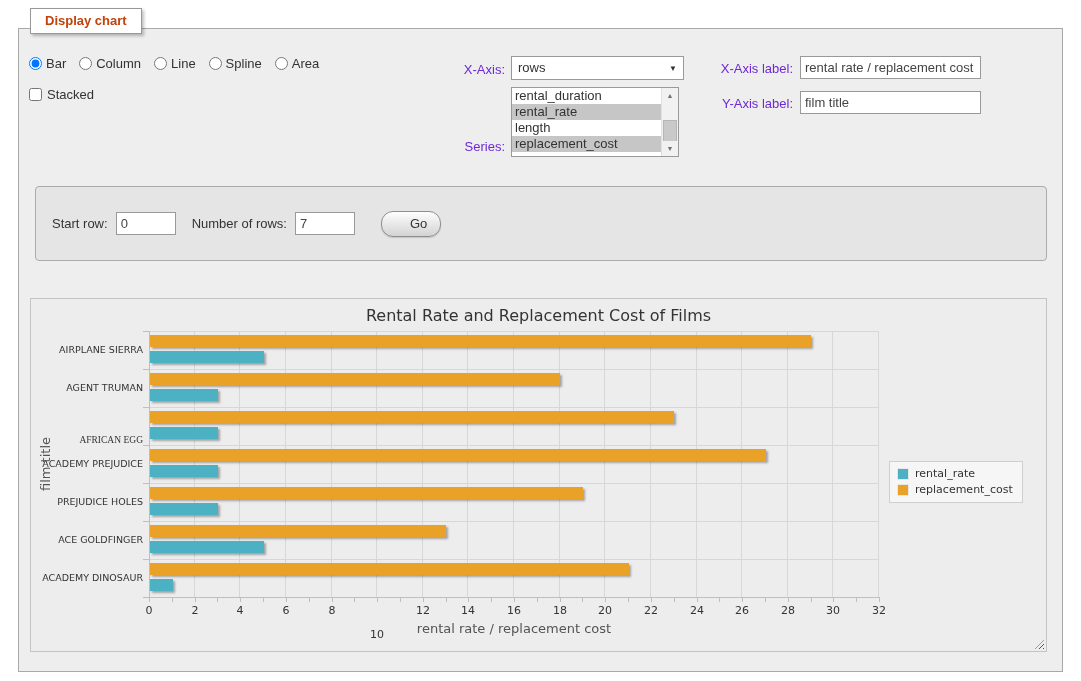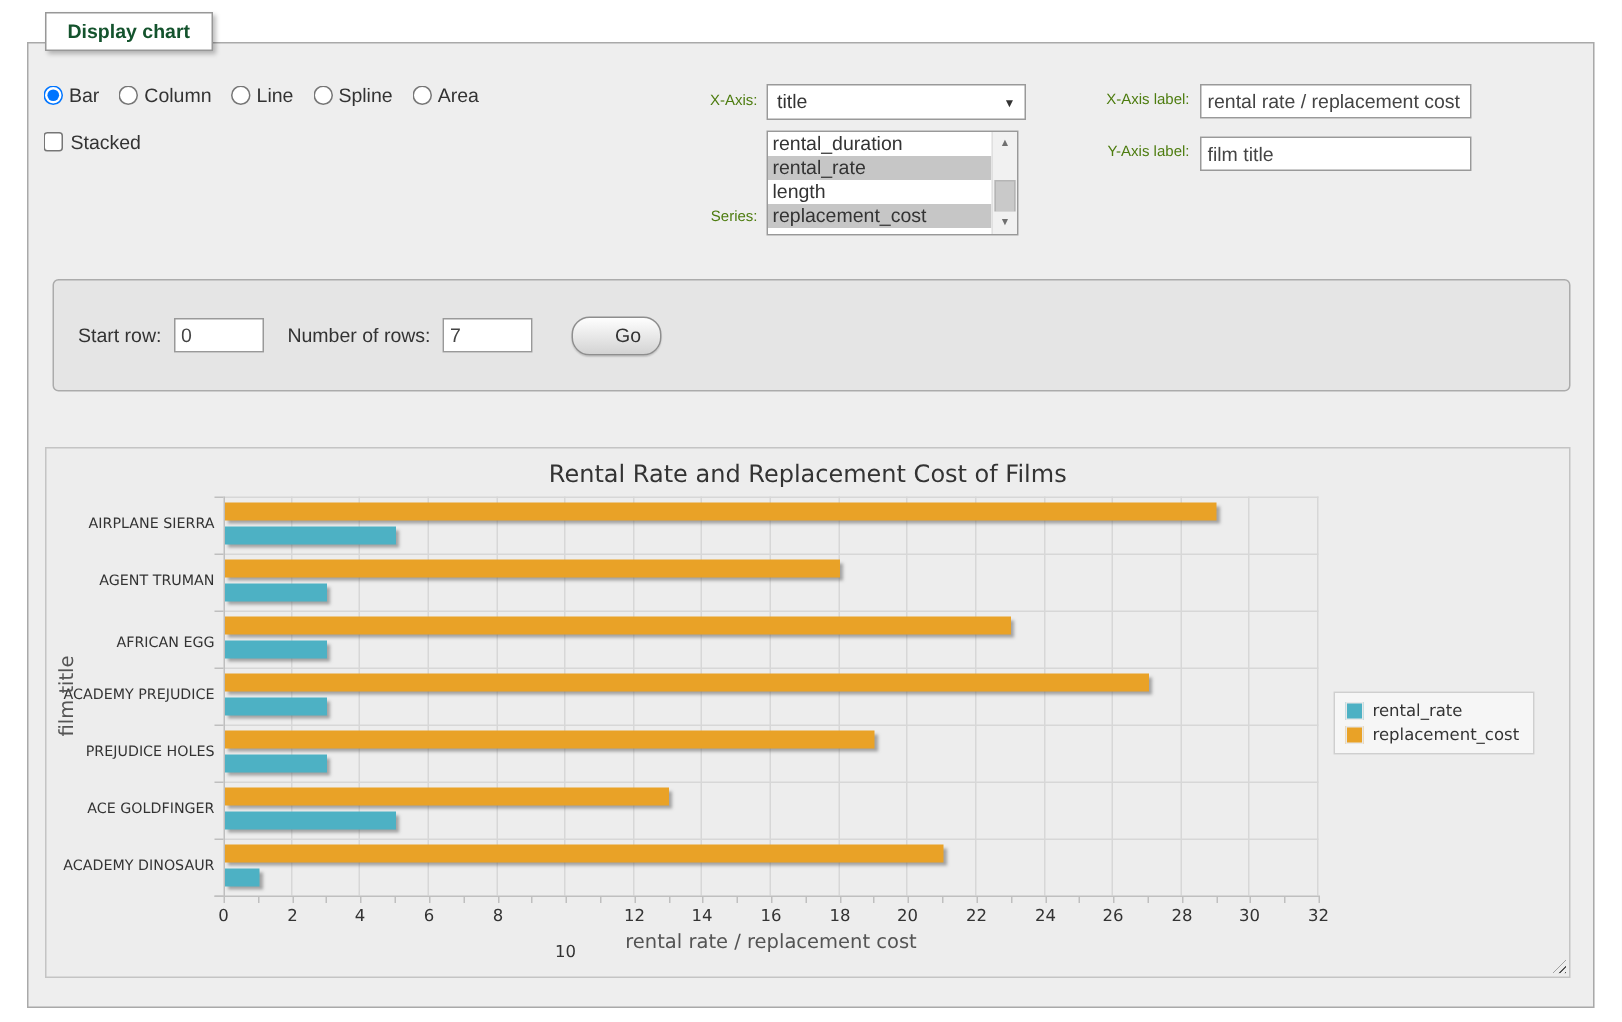--- a/index.html
+++ b/index.html
@@ -4,24 +4,24 @@
 <style>
   * { box-sizing: border-box; margin: 0; padding: 0; }
   html,body { width:1081px; height:681px; background:#fff; overflow:hidden;
               font-family:"Liberation Sans", sans-serif; }
   .page { position:relative; width:1081px; height:681px; background:#fff; }
 
   .fieldset { position:absolute; left:18px; top:28px; width:1045px; height:644px;
               background:#eeeeee; border:1px solid #a9a9a9; }
   .legend-tab { position:absolute; left:30px; top:8px; z-index:3; background:#ffffff;
                 border:1px solid #989898; padding:4px 14px 5px 14px;
-                font-size:13px; font-weight:bold; color:#14532d;
+                font-size:13px; font-weight:bold; color:#c2410c;
                 box-shadow:2px 2px 3px rgba(0,0,0,0.25); }
 
-  .lbl { position:absolute; font-size:10px; color:#4d7c0f; white-space:nowrap; }
+  .lbl { position:absolute; font-size:13px; color:#6d28d9; white-space:nowrap; }
   .rlbl { text-align:right; }
 
   .radio-row { position:absolute; left:29px; top:56px; display:flex; gap:13px;
                align-items:center; font-size:13px; color:#333; z-index:2; }
   .radio-row label { display:flex; align-items:center; gap:4px; cursor:default; }
 
   .check-row { position:absolute; left:29px; top:87px; display:flex; gap:5px;
                align-items:center; font-size:13px; color:#333; }
 
   input[type=text] { border:1px solid #999; background:#fff; font-size:13px;
@@ -123,21 +123,21 @@
     </div>
 
   <label class="check-row">
     <input type="checkbox" style="">
     <span>Stacked</span>
   </label>
 
 
   <div class="lbl rlbl" style="left:455px;top:62px;width:50px;">X-Axis:</div>
   <div class="selectbox">
-    <span>title</span>
+    <span>rows</span>
     <span class="arrow">▼</span>
   </div>
 
   <div class="lbl rlbl" style="left:455px;top:139px;width:50px;text-align:right;">Series:</div>
   <div class="listbox">
     <div id="series-options">
         <div class="list-item">rental_duration</div>
         <div class="list-item selected">rental_rate</div>
         <div class="list-item">length</div>
         <div class="list-item selected">replacement_cost</div>
@@ -250,21 +250,21 @@
         <div class="xtick-label" style="left: 593px;">26</div>
         <div class="xtick-label" style="left: 639px;">28</div>
         <div class="xtick-label" style="left: 684px;">30</div>
         <div class="xtick-label" style="left: 730px;">32</div>
         <div class="cat-label" style="top: 13px;">AIRPLANE SIERRA</div>
         <div class="bar" style="top: 4px; width: 661px; background: rgb(233, 162, 39);"></div>
         <div class="bar" style="top: 20px; width: 114px; background: rgb(77, 177, 196);"></div>
         <div class="cat-label" style="top: 51px;">AGENT TRUMAN</div>
         <div class="bar" style="top: 42px; width: 410px; background: rgb(233, 162, 39);"></div>
         <div class="bar" style="top: 58px; width: 68px; background: rgb(77, 177, 196);"></div>
-        <div class="cat-label" style="top: 92px;">AFRICAN EGG</div>
+        <div class="cat-label" style="top: 104px; font-family: Liberation Serif, serif;">AFRICAN EGG</div>
         <div class="bar" style="top: 80px; width: 524px; background: rgb(233, 162, 39);"></div>
         <div class="bar" style="top: 96px; width: 68px; background: rgb(77, 177, 196);"></div>
         <div class="cat-label" style="top: 127px;">ACADEMY PREJUDICE</div>
         <div class="bar" style="top: 118px; width: 616px; background: rgb(233, 162, 39);"></div>
         <div class="bar" style="top: 134px; width: 68px; background: rgb(77, 177, 196);"></div>
         <div class="cat-label" style="top: 165px;">PREJUDICE HOLES</div>
         <div class="bar" style="top: 156px; width: 433px; background: rgb(233, 162, 39);"></div>
         <div class="bar" style="top: 172px; width: 68px; background: rgb(77, 177, 196);"></div>
         <div class="cat-label" style="top: 203px;">ACE GOLDFINGER</div>
         <div class="bar" style="top: 194px; width: 296px; background: rgb(233, 162, 39);"></div>

